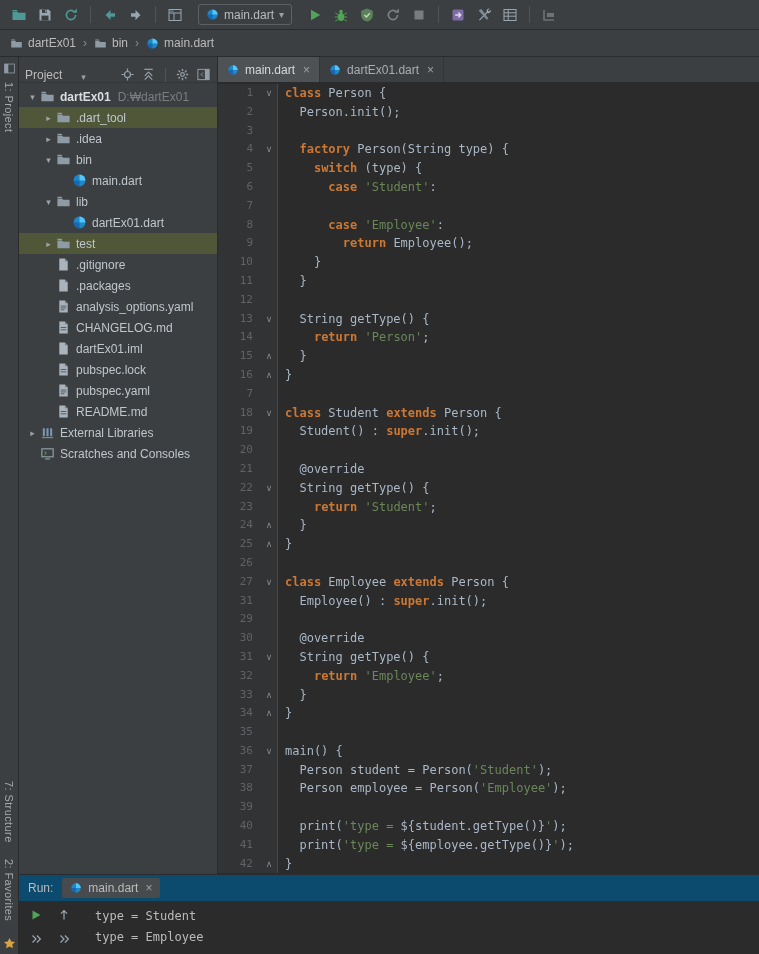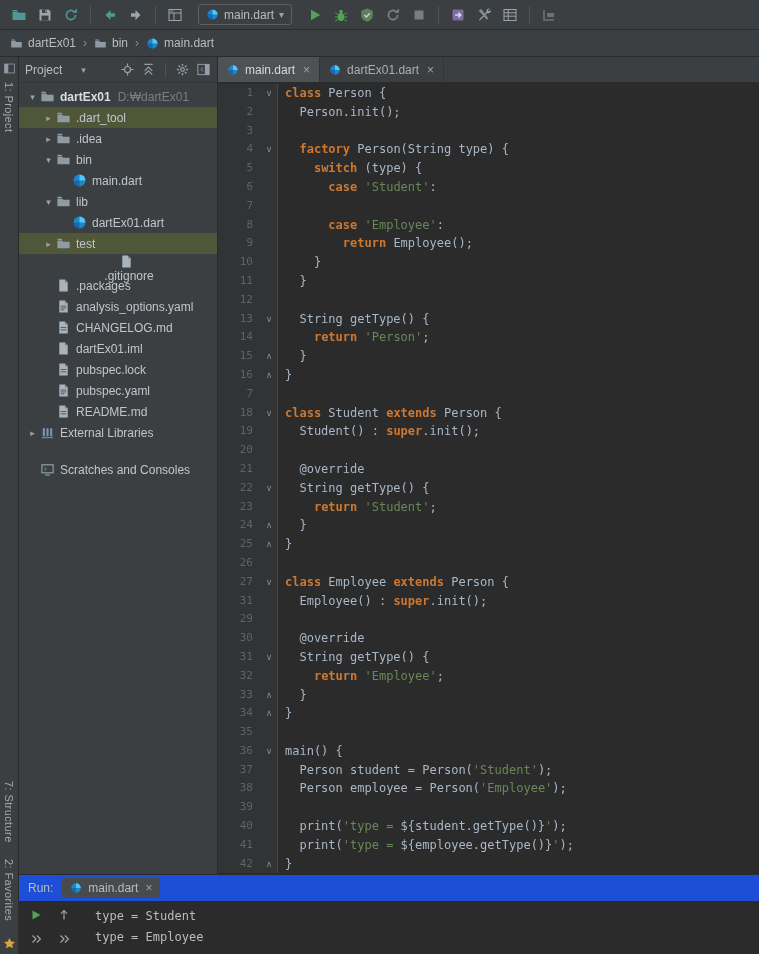--- a/index.html
+++ b/index.html
@@ -34,21 +34,21 @@
           border-right:1px solid #292B2D;display:flex;flex-direction:column;align-items:center;
           padding:5px 0 4px 0;font-size:11px;color:#A4A9AD;}
   .stripe .ic{width:13px;height:13px;}
   .vlabel{writing-mode:vertical-rl;margin-top:7px;letter-spacing:.4px;white-space:nowrap;}
   .stripe .spacer{flex:1;}
   .vlabel.bot{margin:0 0 16px 0;}
 
   
   .project{position:absolute;left:19px;top:57px;width:199px;height:817px;background:#3C3F41;
            border-right:1px solid #292B2D;display:flex;flex-direction:column;overflow:hidden;}
-  .phead{height:26px;flex:none;display:flex;align-items:center;gap:17px;padding:0 6px;font-size:12px;
+  .phead{height:26px;flex:none;display:flex;align-items:flex-end;gap:17px;padding:0 6px;font-size:12px;
          border-bottom:1px solid #343637;}
   .phead .title{margin-right:2px;}
   .phead .dd{font-size:9px;color:#9DA0A3;}
   .phead .sp{flex:1;}
   .phead .ic{width:15px;height:15px;opacity:.95;}
   .ph-sep{width:1px;height:14px;background:#515355;margin:0 3px;}
   .tree{flex:1;overflow:hidden;font-size:12px;padding-top:3px;}
   .trow{height:21px;display:flex;align-items:center;white-space:nowrap;}
   .trow.sel{background:#4F5738;}
   .tarrow{width:15px;flex:none;text-align:center;color:#9DA2A8;font-size:9px;}
@@ -73,21 +73,21 @@
   .lnum{flex:1;text-align:right;color:#606366;padding-right:8px;font-size:11px;}
   .fold{width:16px;flex:none;text-align:center;color:#83888C;font-size:9px;
         font-family:"DejaVu Sans",sans-serif;}
   .ctext{white-space:pre;padding-left:7px;}
   .tk-k{color:#CC7832;font-weight:bold;}
   .tk-p{color:#A9B7C6;}
   .tk-s{color:#6A8759;}
   .tk-x{color:#A9B7C6;}
 
   
-  .runpanel{position:absolute;left:19px;top:874px;width:740px;height:80px;background:#1d4ed8;
+  .runpanel{position:absolute;left:19px;top:874px;width:740px;height:80px;background:#0c4a6e;
             border-top:1px solid #292B2D;display:flex;flex-direction:column;}
   .rhead{height:26px;flex:none;display:flex;align-items:center;gap:9px;padding:0 9px;font-size:12px;}
   .rtab{display:flex;align-items:center;gap:6px;padding:3px 8px;background:#474B4D;border-radius:2px;}
   .rtab .ic{width:12px;height:12px;}
   .rtab .close{color:#9DA2A6;font-size:12px;margin-left:1px;}
   .rbody{flex:1;background:#2B2B2B;display:flex;}
   .rtools{width:64px;flex:none;display:grid;grid-template-columns:28px 28px;grid-auto-rows:24px;
           padding:3px 0 0 5px;}
   .rtools .tb-btn{width:24px;height:22px;}
   .rtools .ic{width:14px;height:14px;}
@@ -405,21 +405,21 @@
         <div class="trow sel" style="padding-left: 22px;">
           <span class="tarrow">▸</span>
           <span class="ic">
             <svg viewBox="0 0 16 16">
               <path d="M1.5 13V4.8h4.9l1.3 1.4h6.8V13z" fill="#8E9BA5"></path>
               <path d="M1.5 4.2V3h4.4l.9 1.2z" fill="#8E9BA5"></path>
             </svg>
           </span>
           <span class="tlabel">test</span>
         </div>
-        <div class="trow" style="padding-left: 22px; flex-direction: column;">
+        <div class="trow" style="padding-left: 22px;">
           <span class="tarrow"></span>
           <span class="ic">
             <svg viewBox="0 0 16 16">
               <path d="M3.5 1.5h6l3 3v10h-9z" fill="#A9B3BC"></path>
               <path d="M9.5 1.5l3 3h-3z" fill="#717B84"></path>
             </svg>
           </span>
           <span class="tlabel">.gitignore</span>
         </div>
         <div class="trow" style="padding-left: 22px;">
@@ -502,21 +502,21 @@
           <span class="ic">
             <svg viewBox="0 0 16 16">
               <path d="M2 13.5h12" stroke="#8E9BA5"></path>
               <rect x="3" y="3.5" width="2.2" height="8.5" fill="#7996B5"></rect>
               <rect x="6.9" y="3.5" width="2.2" height="8.5" fill="#7996B5"></rect>
               <rect x="10.8" y="3.5" width="2.2" height="8.5" fill="#7996B5"></rect>
             </svg>
           </span>
           <span class="tlabel">External Libraries</span>
         </div>
-        <div class="trow" style="padding-left: 6px; margin-top: 16px;">
+        <div class="trow" style="padding-left: 6px;">
           <span class="tarrow"></span>
           <span class="ic">
             <svg viewBox="0 0 16 16">
               <rect x="2" y="3" width="12" height="8.5" fill="none" stroke="#8E9BA5" stroke-width="1.3"></rect>
               <path d="M5.5 13.8h5" stroke="#8E9BA5" stroke-width="1.3"></path>
               <path d="M4.8 5.8l2 1.8-2 1.8" fill="none" stroke="#62B543"></path>
             </svg>
           </span>
           <span class="tlabel">Scratches and Consoles</span>
         </div>

